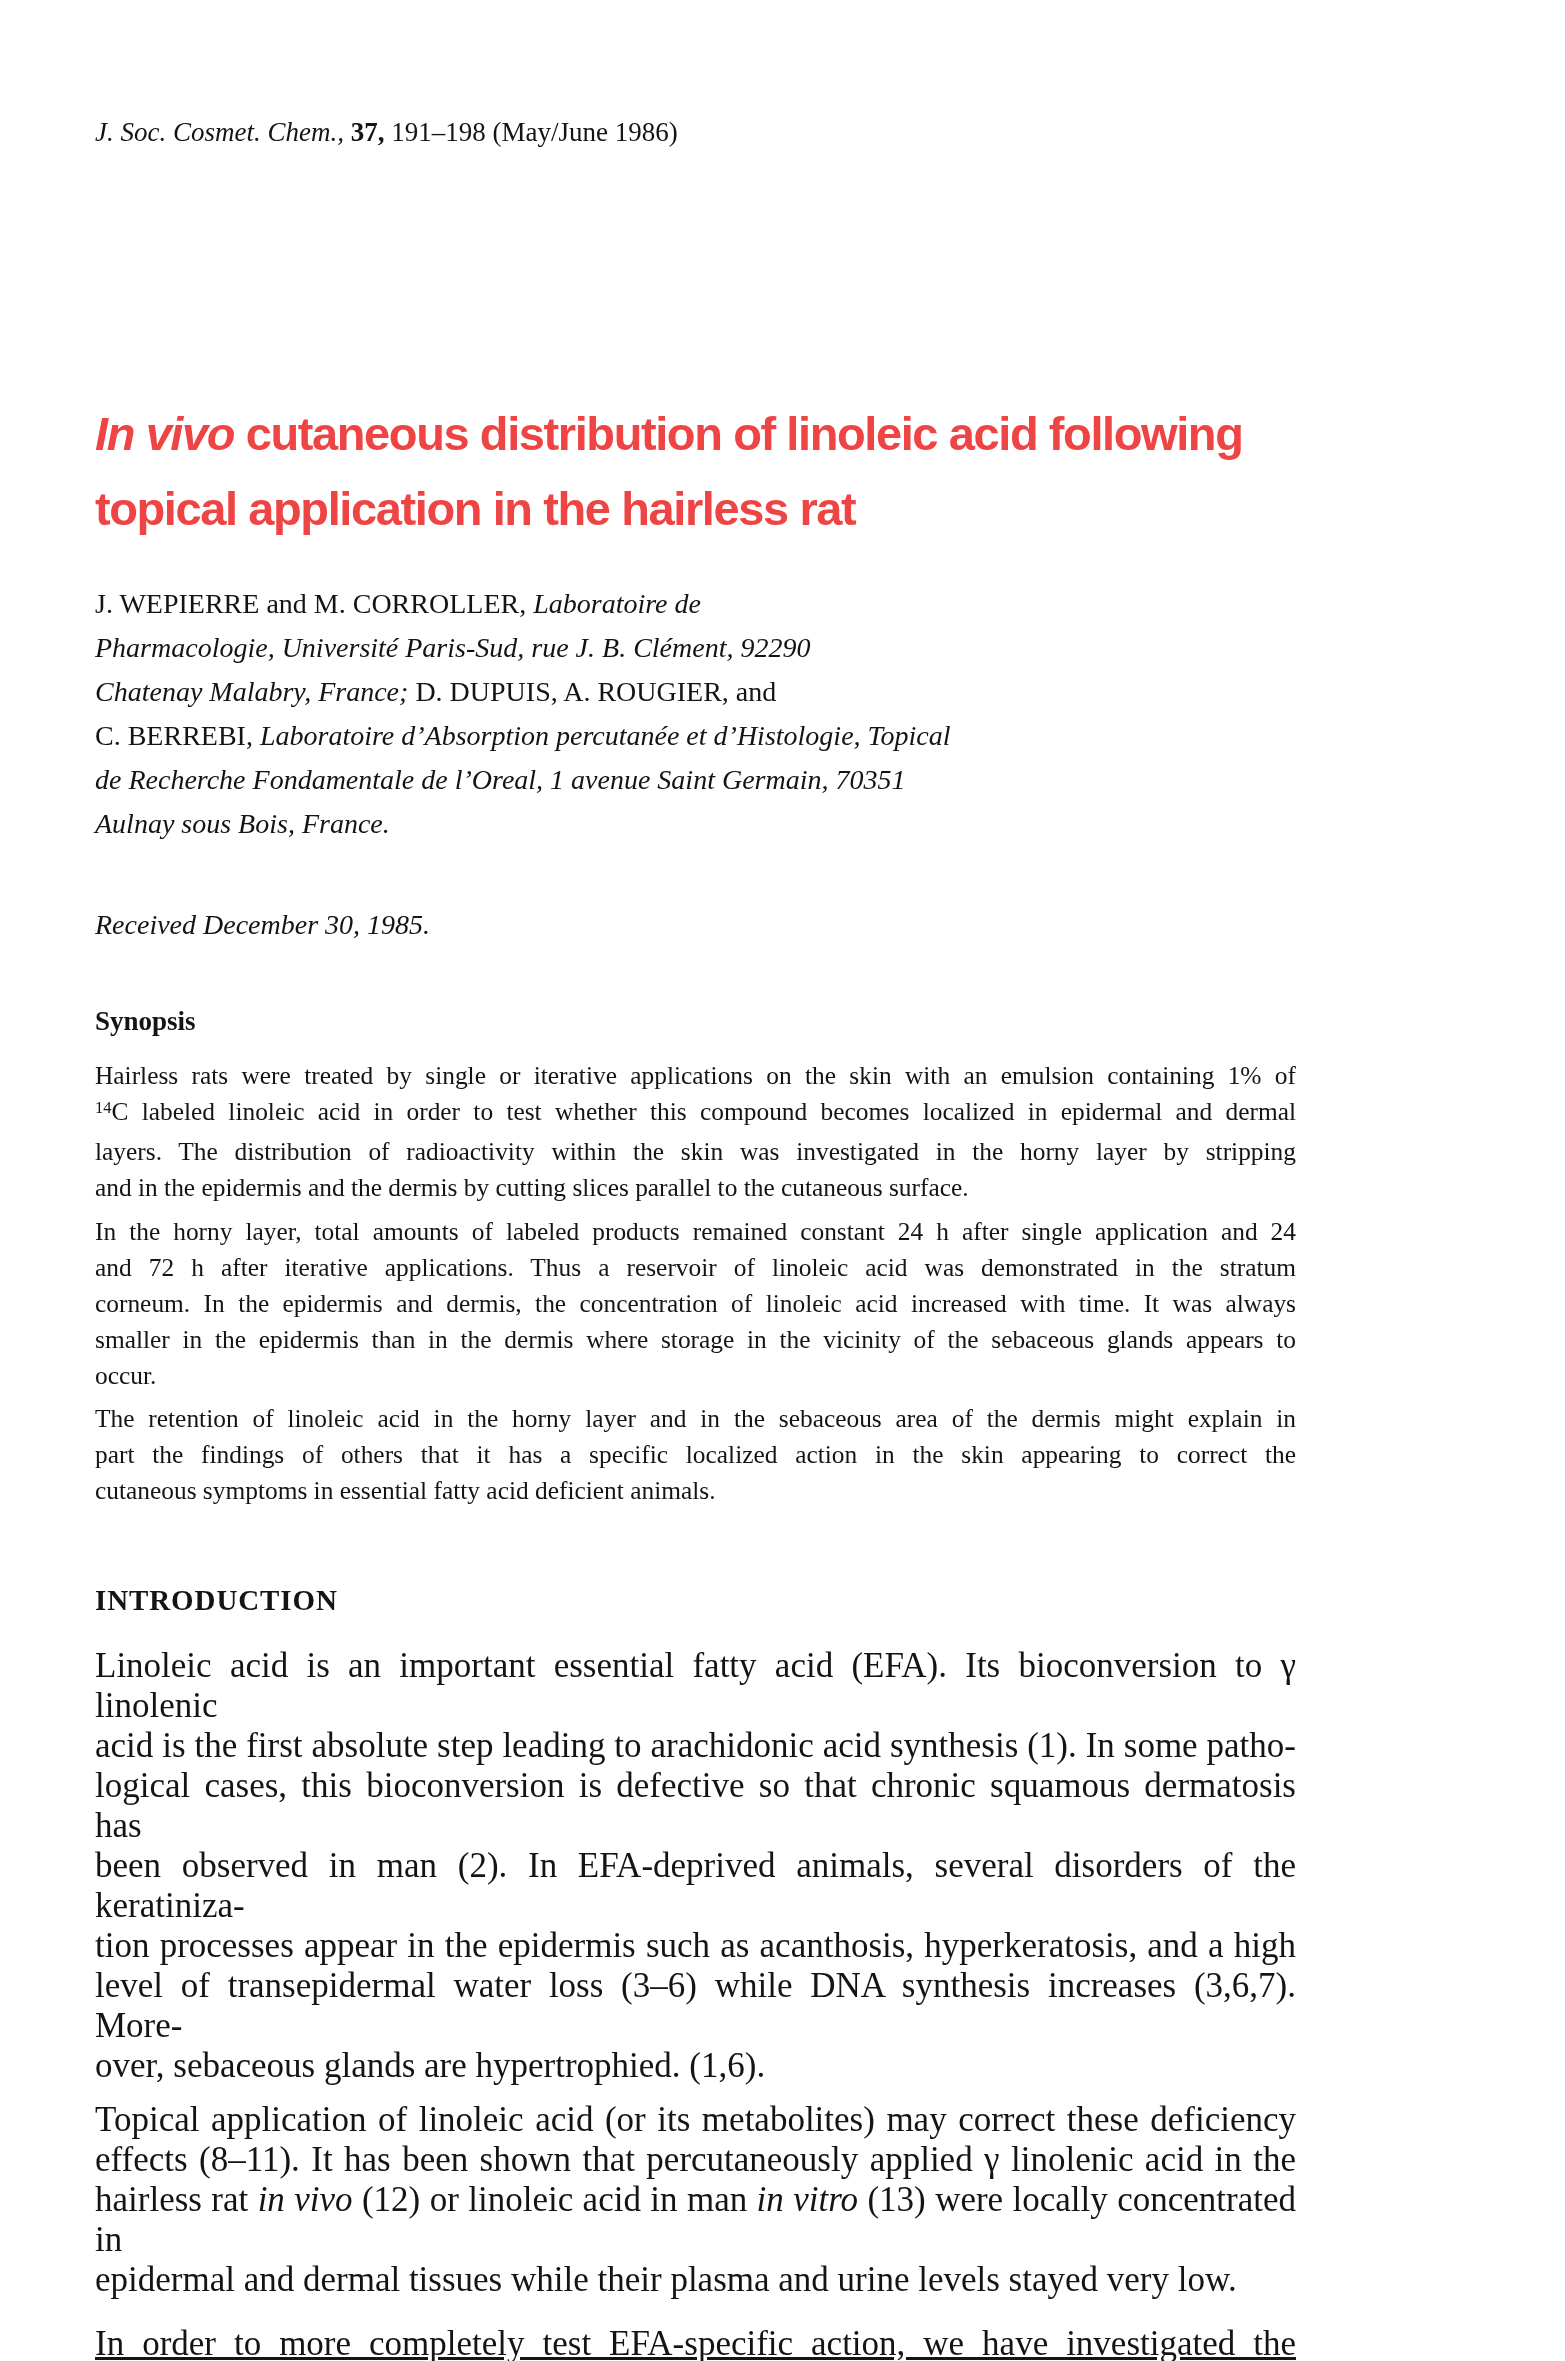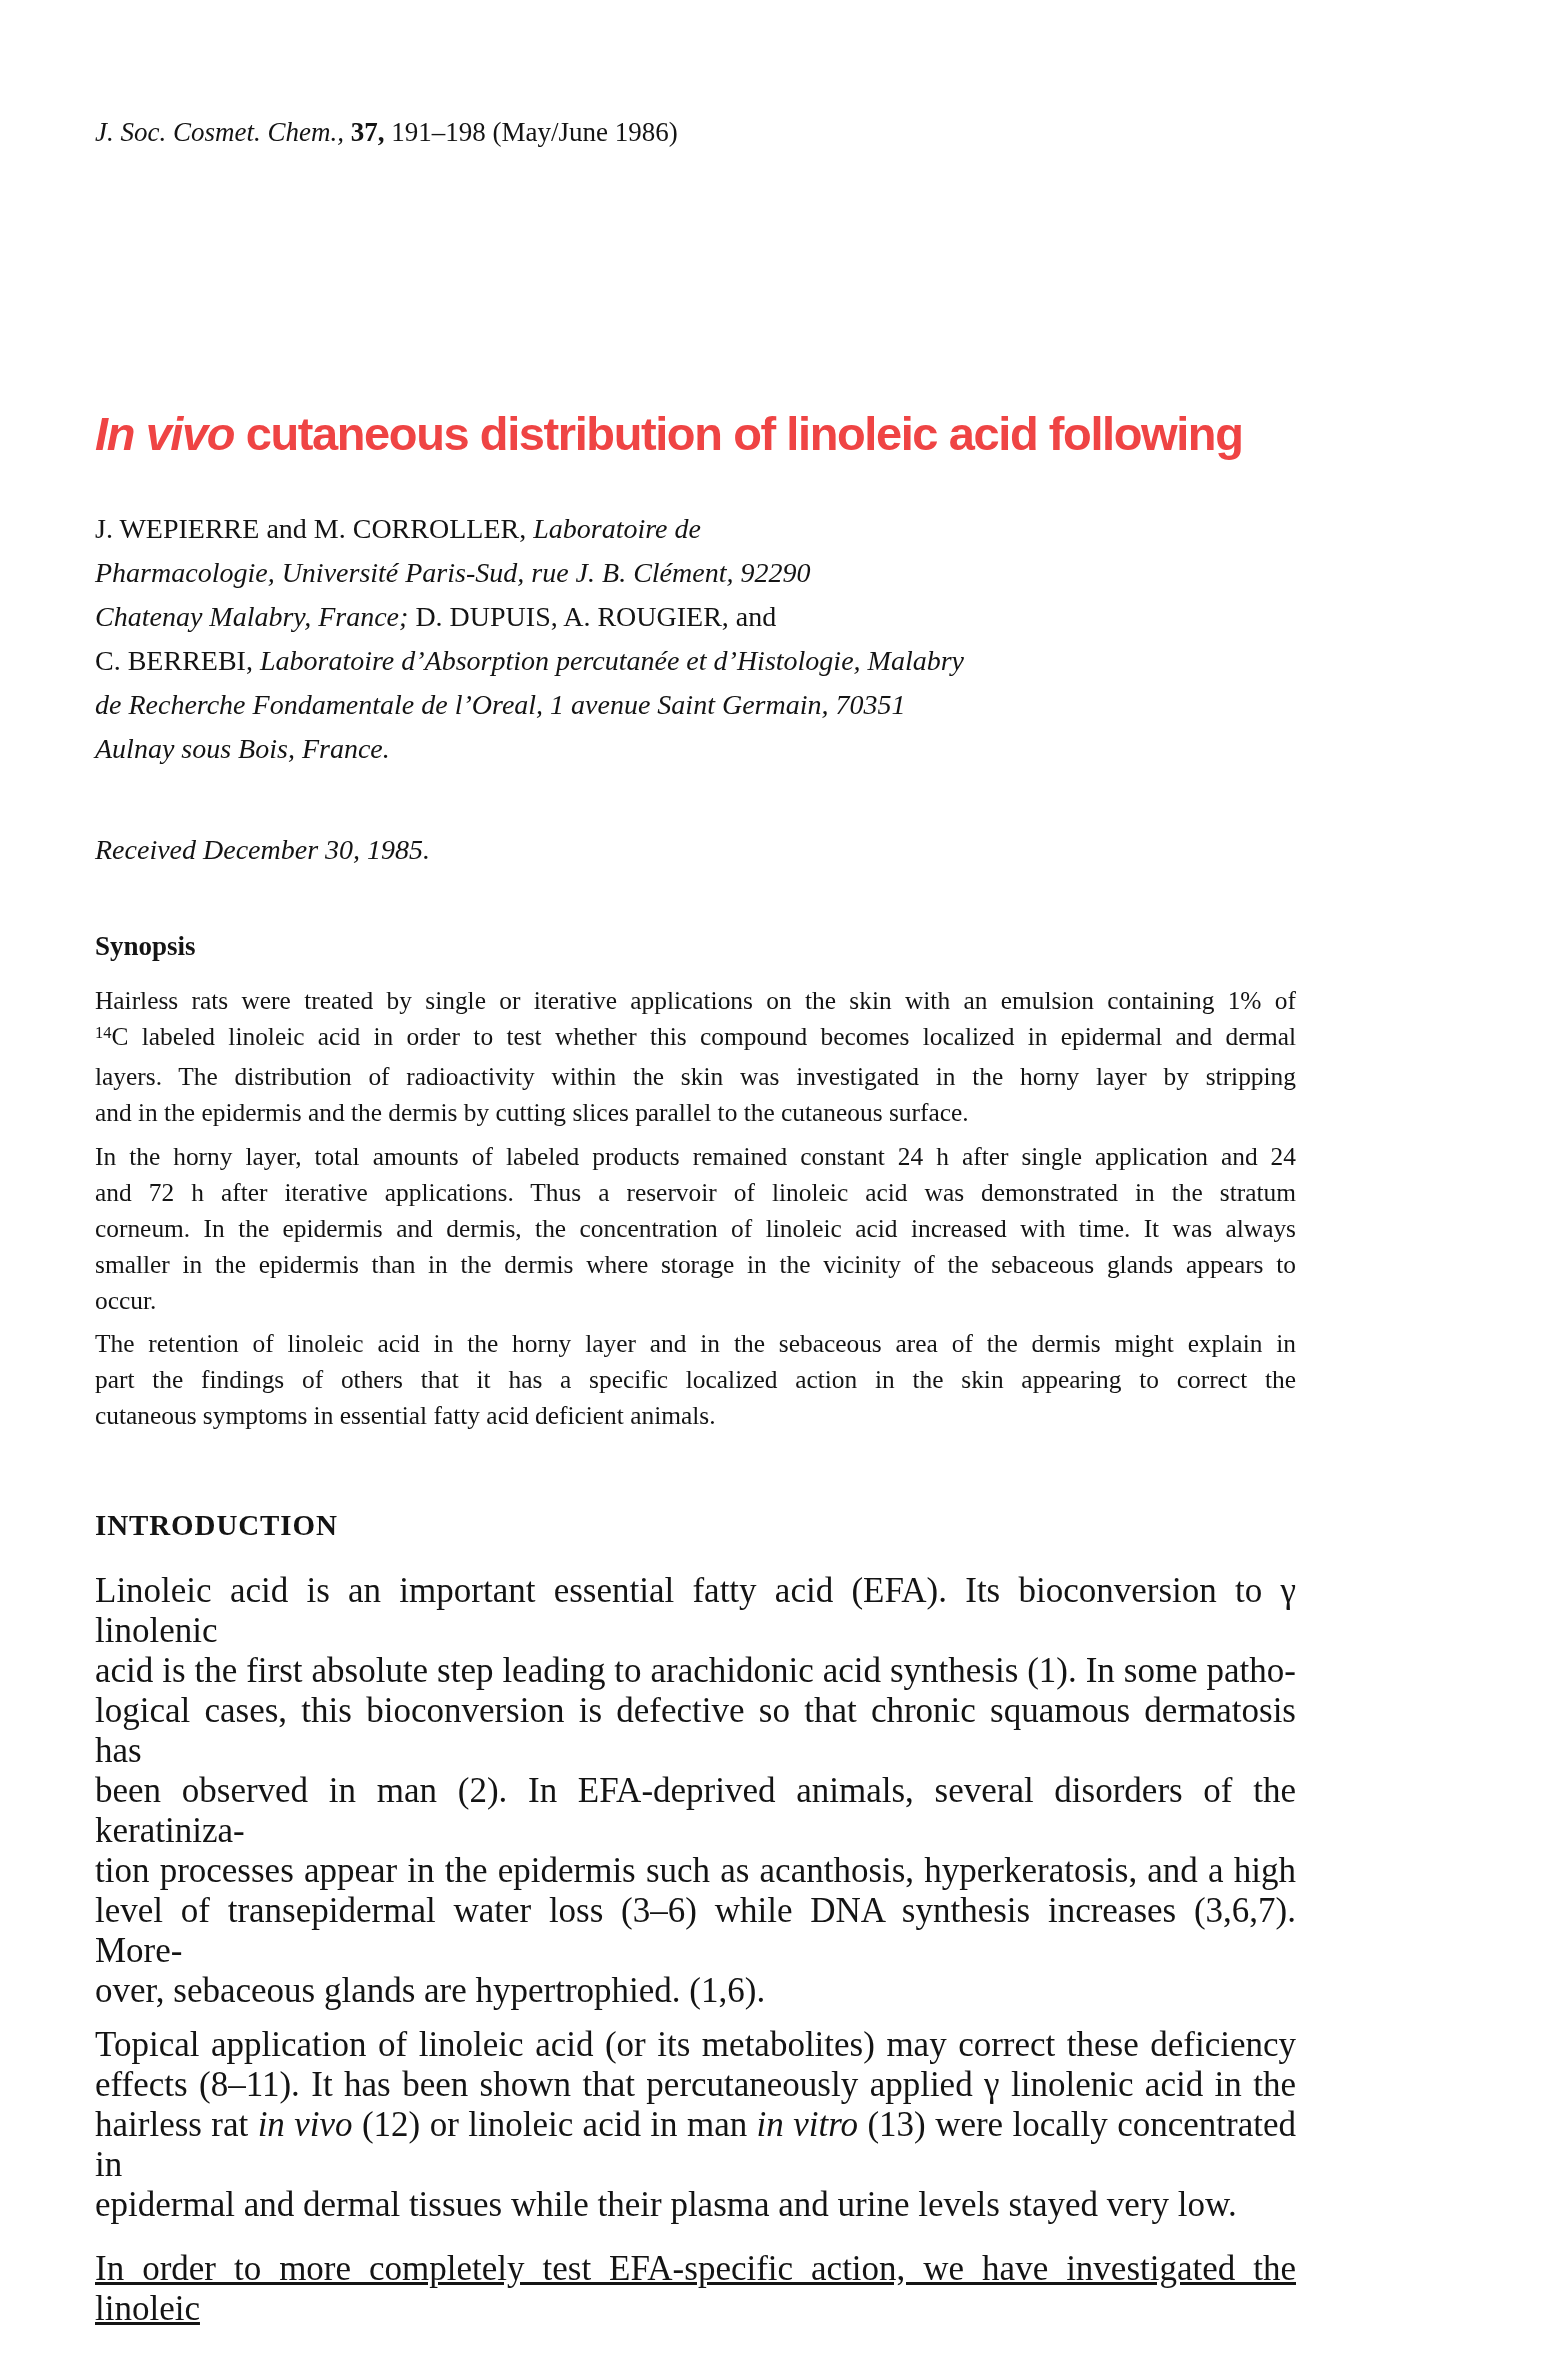--- a/index.html
+++ b/index.html
@@ -101,27 +101,28 @@
 <body>
 
 <div class="page">
 
   <div class="header-citation">
       <div class="line last"><span class="s-i">J. Soc. Cosmet. Chem., </span><span class="s-b">37, </span><span class="s-n">191–198 (May/June 1986)</span></div>
     </div>
 
   <h1 class="title">
       <div class="line"><span class="s-i">In vivo </span><span class="s-n">cutaneous distribution of linoleic acid following</span></div>
+      <div class="line last"><span class="s-n">topical application in the hairless rat</span></div>
     </h1>
 
   <div class="authors">
       <div class="line"><span class="s-n">J. WEPIERRE and M. CORROLLER, </span><span class="s-i">Laboratoire de</span></div>
       <div class="line"><span class="s-i">Pharmacologie, Université Paris-Sud, rue J. B. Clément, 92290</span></div>
       <div class="line"><span class="s-i">Chatenay Malabry, France; </span><span class="s-n">D. DUPUIS, A. ROUGIER, and</span></div>
-      <div class="line"><span class="s-n">C. BERREBI, </span><span class="s-i">Laboratoire d’Absorption percutanée et d’Histologie, Malabry</span></div>
+      <div class="line"><span class="s-n">C. BERREBI, </span><span class="s-i">Laboratoire d’Absorption percutanée et d’Histologie, Topical</span></div>
       <div class="line"><span class="s-i">de Recherche Fondamentale de l’Oreal, 1 avenue Saint Germain, 70351</span></div>
       <div class="line last"><span class="s-i">Aulnay sous Bois, France.</span></div>
     </div>
 
   <div class="received">
       <div class="line last"><span class="s-i">Received December 30, 1985.</span></div>
     </div>
 
   <div class="section-synopsis">
     <h2 class="syn-heading">Synopsis</h2>

